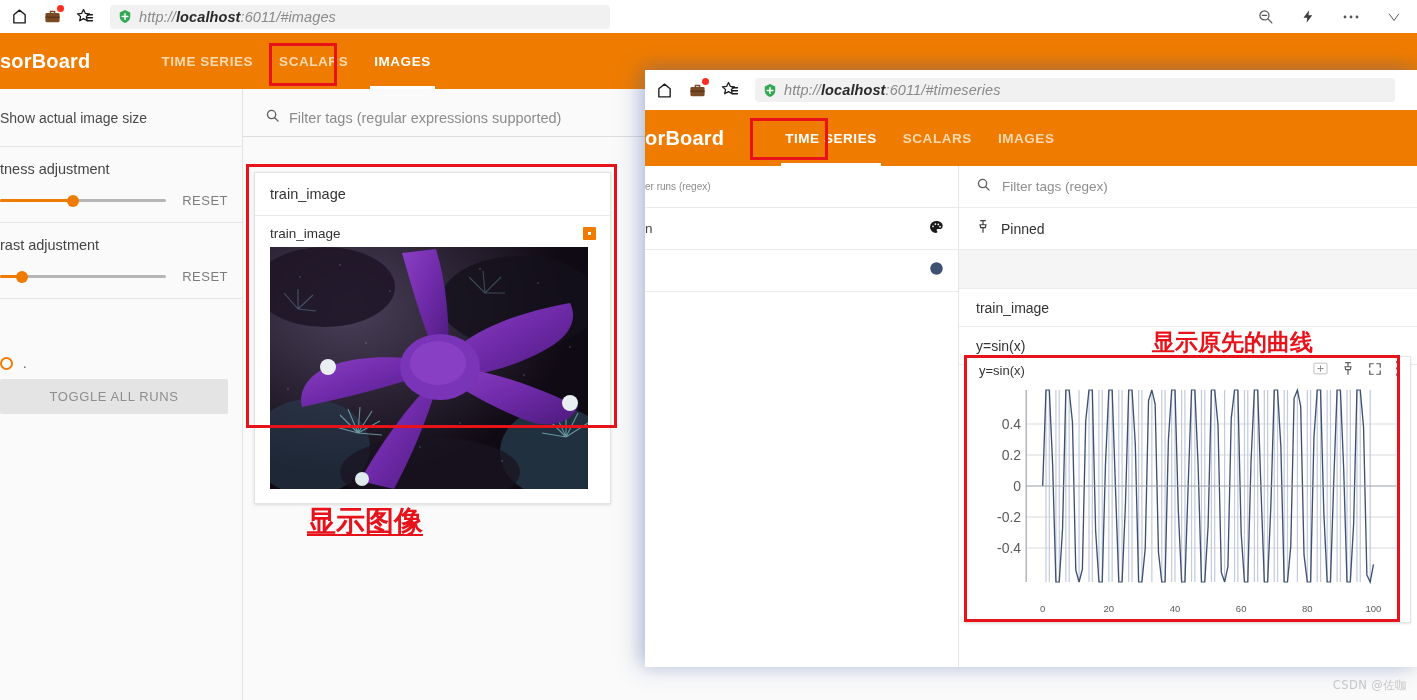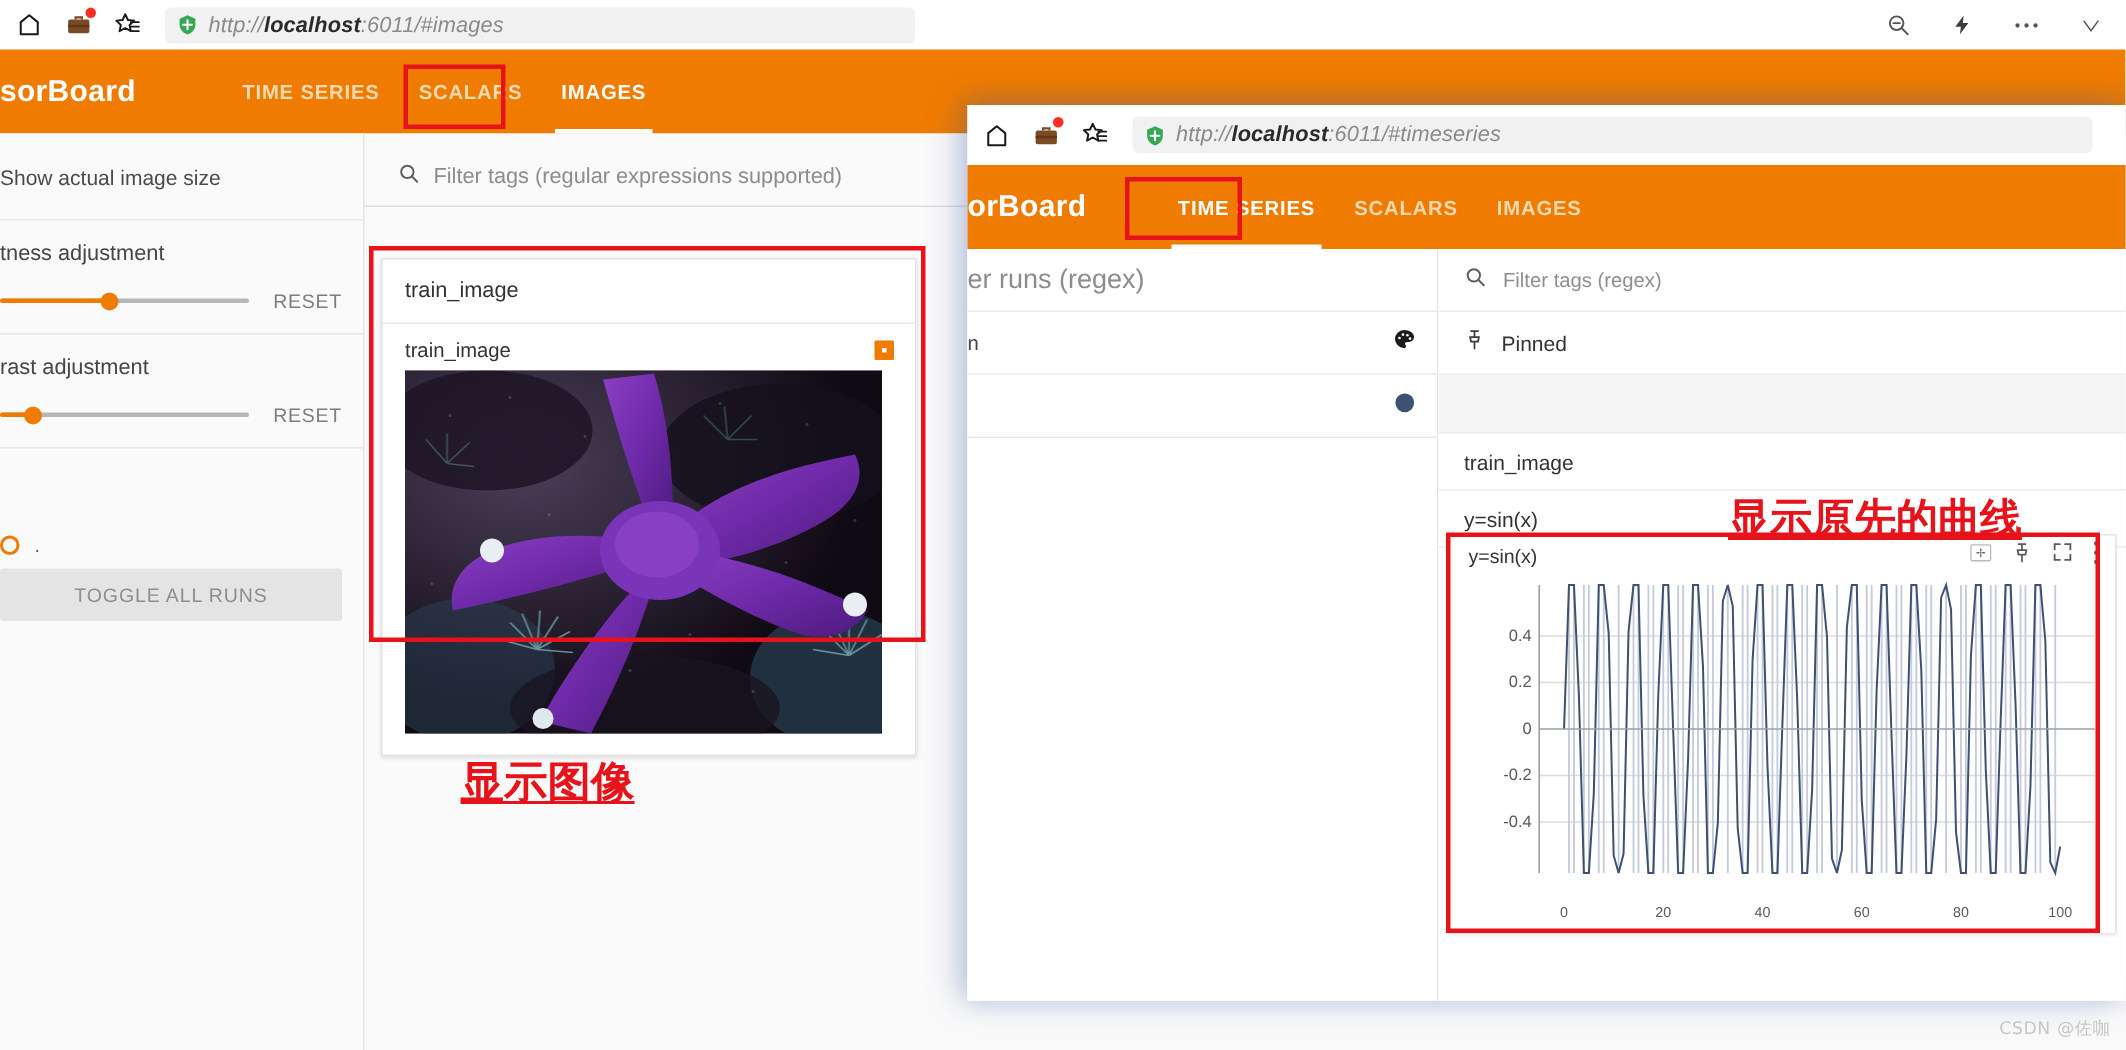--- a/index.html
+++ b/index.html
@@ -67,35 +67,35 @@
 
   
   #win2{position:absolute;left:645px;top:70px;width:772px;height:597px;background:#fff;
         box-shadow:-6px 0 22px rgba(60,90,160,.30), 0 -4px 16px rgba(60,90,160,.18);}
   #win2 .browserbar{height:40px;}
   #win2 .tbheader{top:40px;height:56px;}
   .w2body{position:absolute;left:0;top:96px;right:0;bottom:0;background:#fafafa;}
   .w2left{position:absolute;left:0;top:0;width:313px;bottom:0;background:#fff;border-right:1px solid #e6e6e6;}
   .w2l-row{border-bottom:1px solid #eaeaea;display:flex;align-items:center;
            justify-content:space-between;padding:0 14px 0 0;height:41px;}
-  .w2l-ph{font-size:18px;color:#8c8c8c;}
+  .w2l-ph{font-size:10px;color:#8c8c8c;}
   .w2l-txt{font-size:13.5px;color:#444;}
   .w2right{position:absolute;left:314px;top:0;right:0;bottom:0;background:#fff;}
   .w2r-row{border-bottom:1px solid #ececec;display:flex;align-items:center;gap:11px;padding:0 0 0 17px;height:41px;}
   .w2r-ph{font-size:13.5px;color:#8e8e8e;}
   .w2r-lab{font-size:14px;color:#333;}
   .w2r-spacer{height:38px;background:#f5f5f5;border-bottom:1px solid #ececec;}
   .w2r-tag{border-bottom:1px solid #ececec;height:37px;display:flex;align-items:center;padding-left:17px;font-size:14px;color:#333;}
   .chartwrap{position:absolute;left:6px;top:190px;right:6px;height:265px;background:#fff;
              border:1px solid #e4e4e4;box-shadow:0 1px 2px rgba(0,0,0,.10);}
   .chart-hd{display:flex;align-items:center;height:27px;padding:0 10px 0 13px;}
   .chart-title{font-size:13px;color:#333;}
   .chart-tools{margin-left:auto;display:flex;align-items:center;gap:13px;color:#5b5b5b;}
   .plot{position:relative;margin:2px 10px 0 13px;height:215px;}
-  .ytick{position:absolute;right:calc(100% - 34px);font-size:11px;color:#5a5a5a;transform:translateY(-50%);text-align:center;}
+  .ytick{position:absolute;right:calc(100% - 34px);font-size:14px;color:#5a5a5a;transform:translateY(-50%);text-align:center;}
   .xtick{position:absolute;top:100%;font-size:9.5px;color:#5a5a5a;transform:translate(-50%,2px);}
   .csdn{position:absolute;right:10px;bottom:7px;font-size:11.5px;color:#c6c6c6;letter-spacing:.4px;
         font-family:"DejaVu Sans","Liberation Sans",sans-serif;}
 </style>
 </head>
 <body>
 
 <div id="win1">
 
   <div class="browserbar">
@@ -506,15 +506,15 @@
               <div class="xtick" style="left: 328.32px;">80</div>
               <div class="xtick" style="left: 394.477px;">100</div>
             </div>
         </div>
       </div>
       <div class="hl-box" style="left:5px;top:189px;width:436px;height:267px;"></div>
     </div>
   </div>
 </div>
 
-<div class="cn-ann" style="left:1152px;top:327px;font-size:28px;text-decoration:underline;text-underline-offset:3px;">显示原先的曲线</div>
+<div class="cn-ann" style="left:1152px;top:327px;font-size:23px;text-underline-offset:3px;">显示原先的曲线</div>
 
 <div class="csdn">CSDN @佐咖</div>
 
 </body></html>

